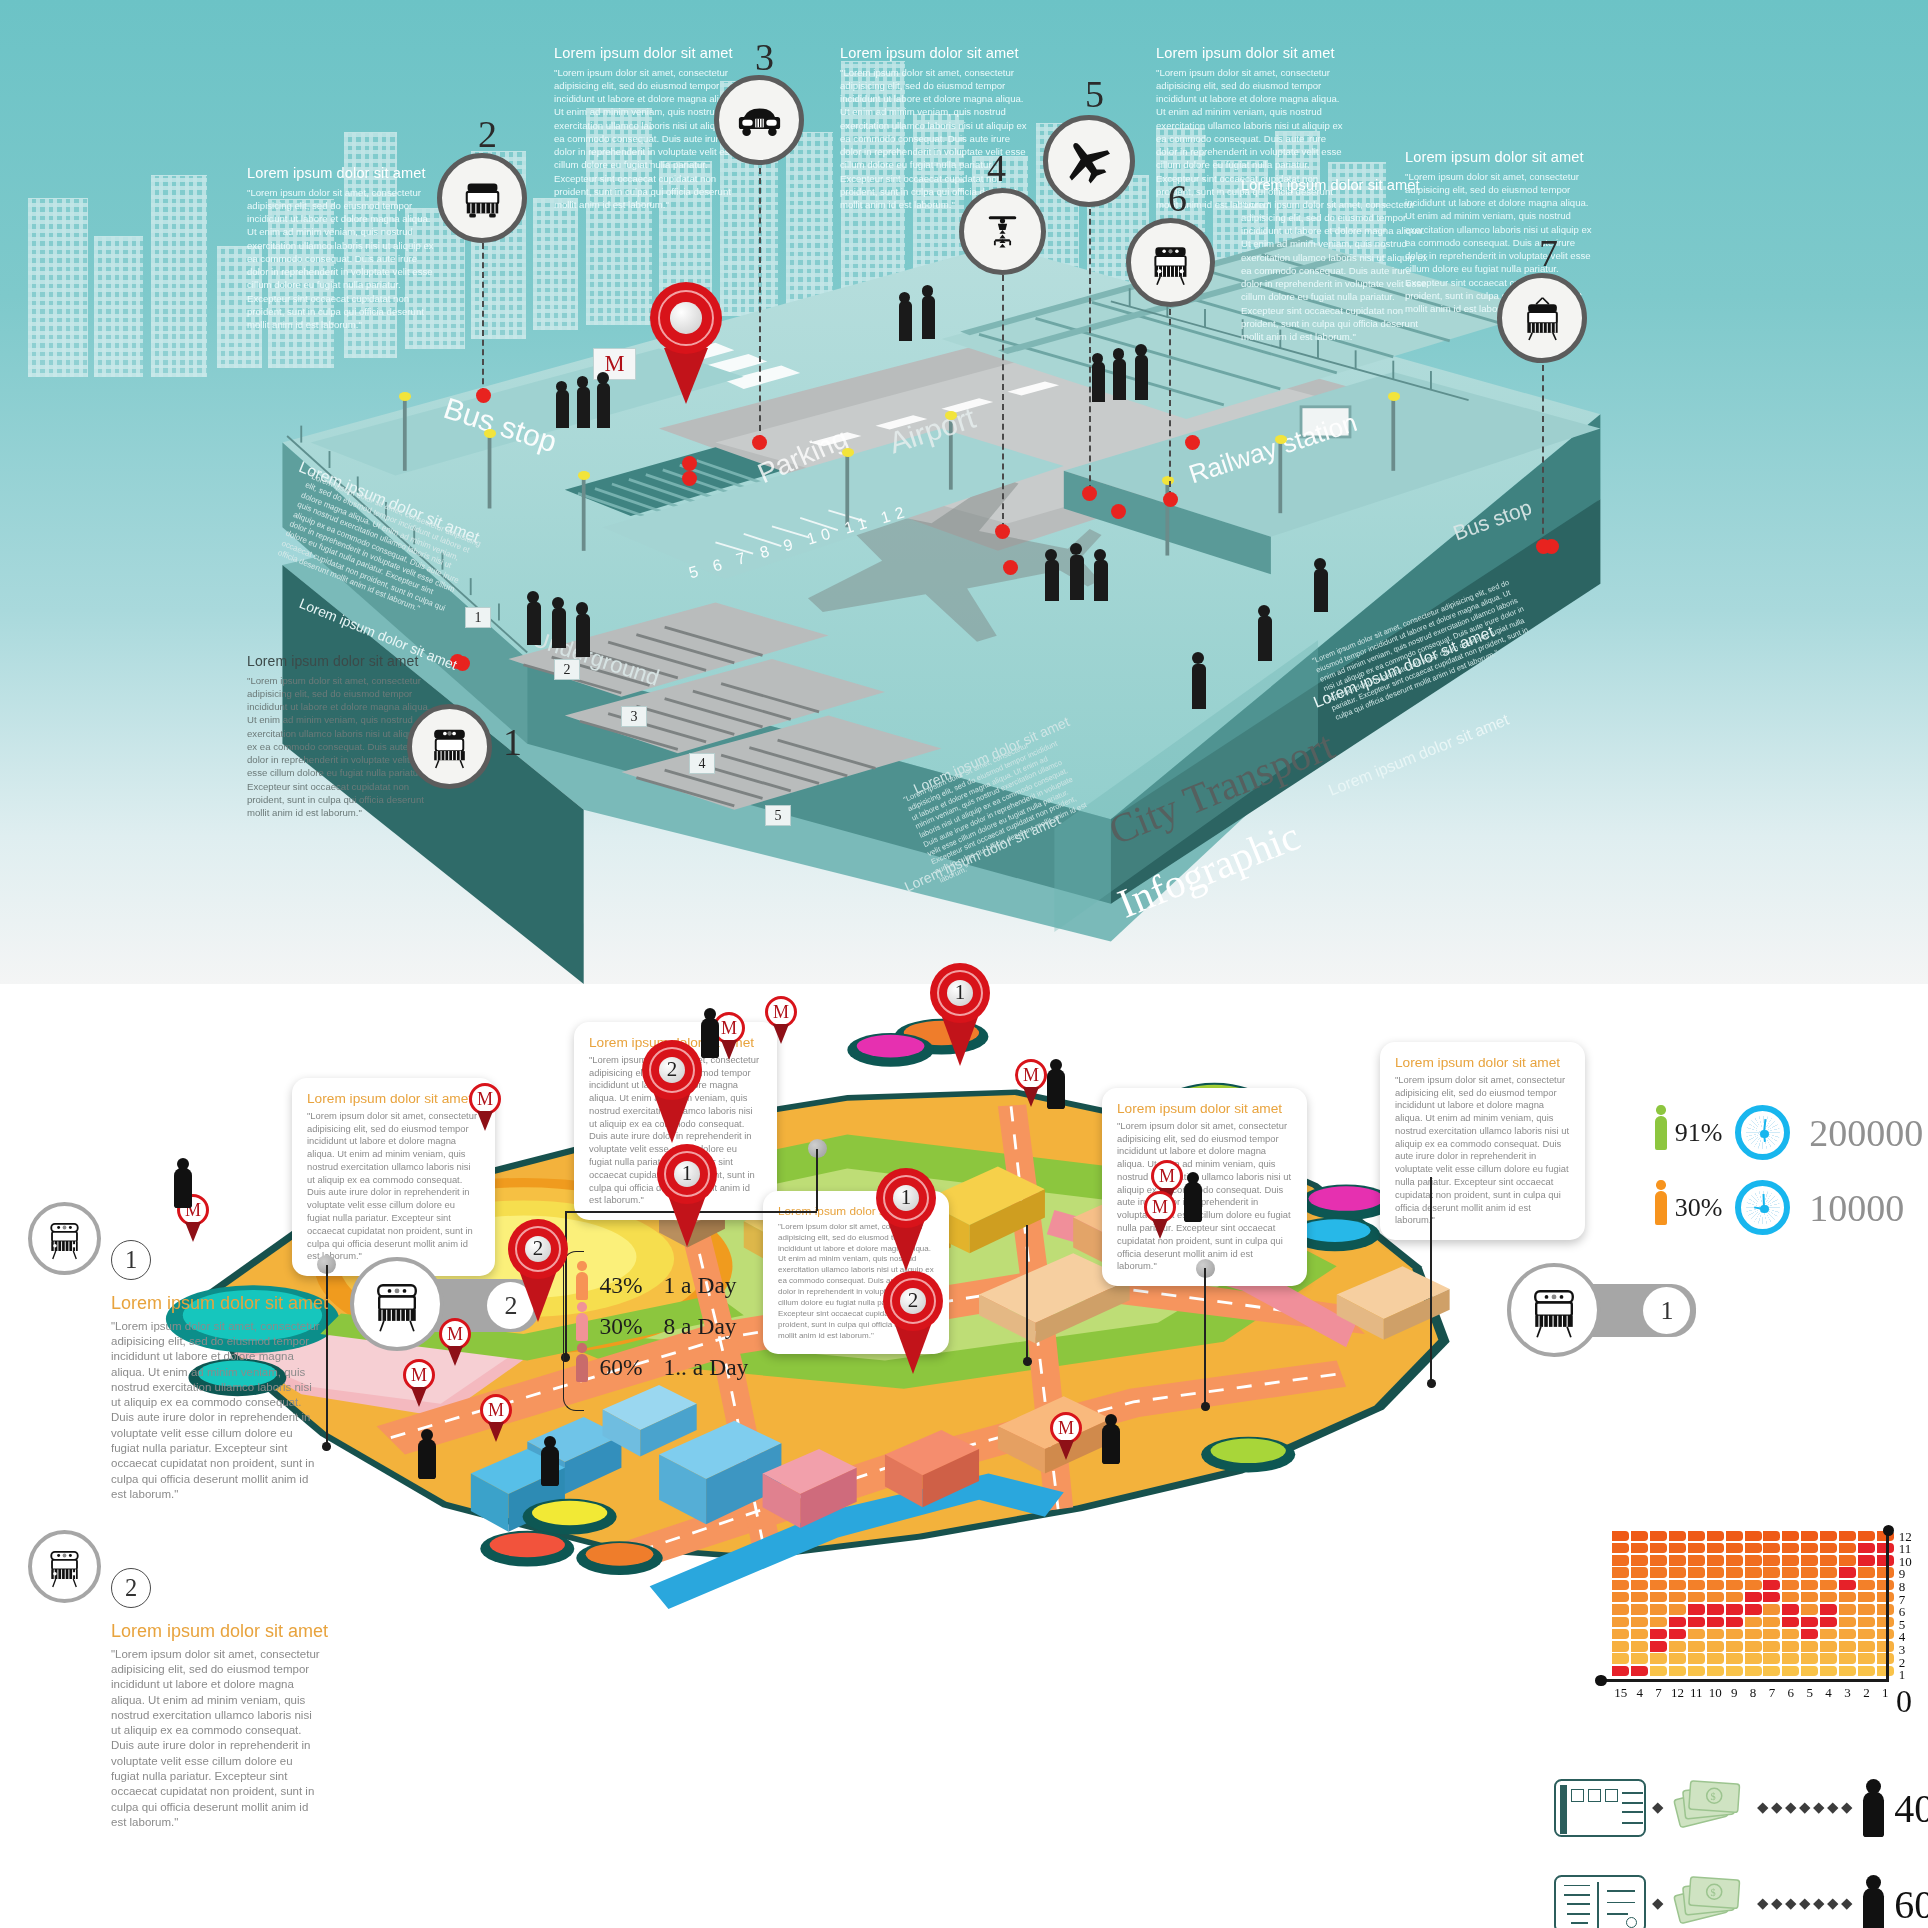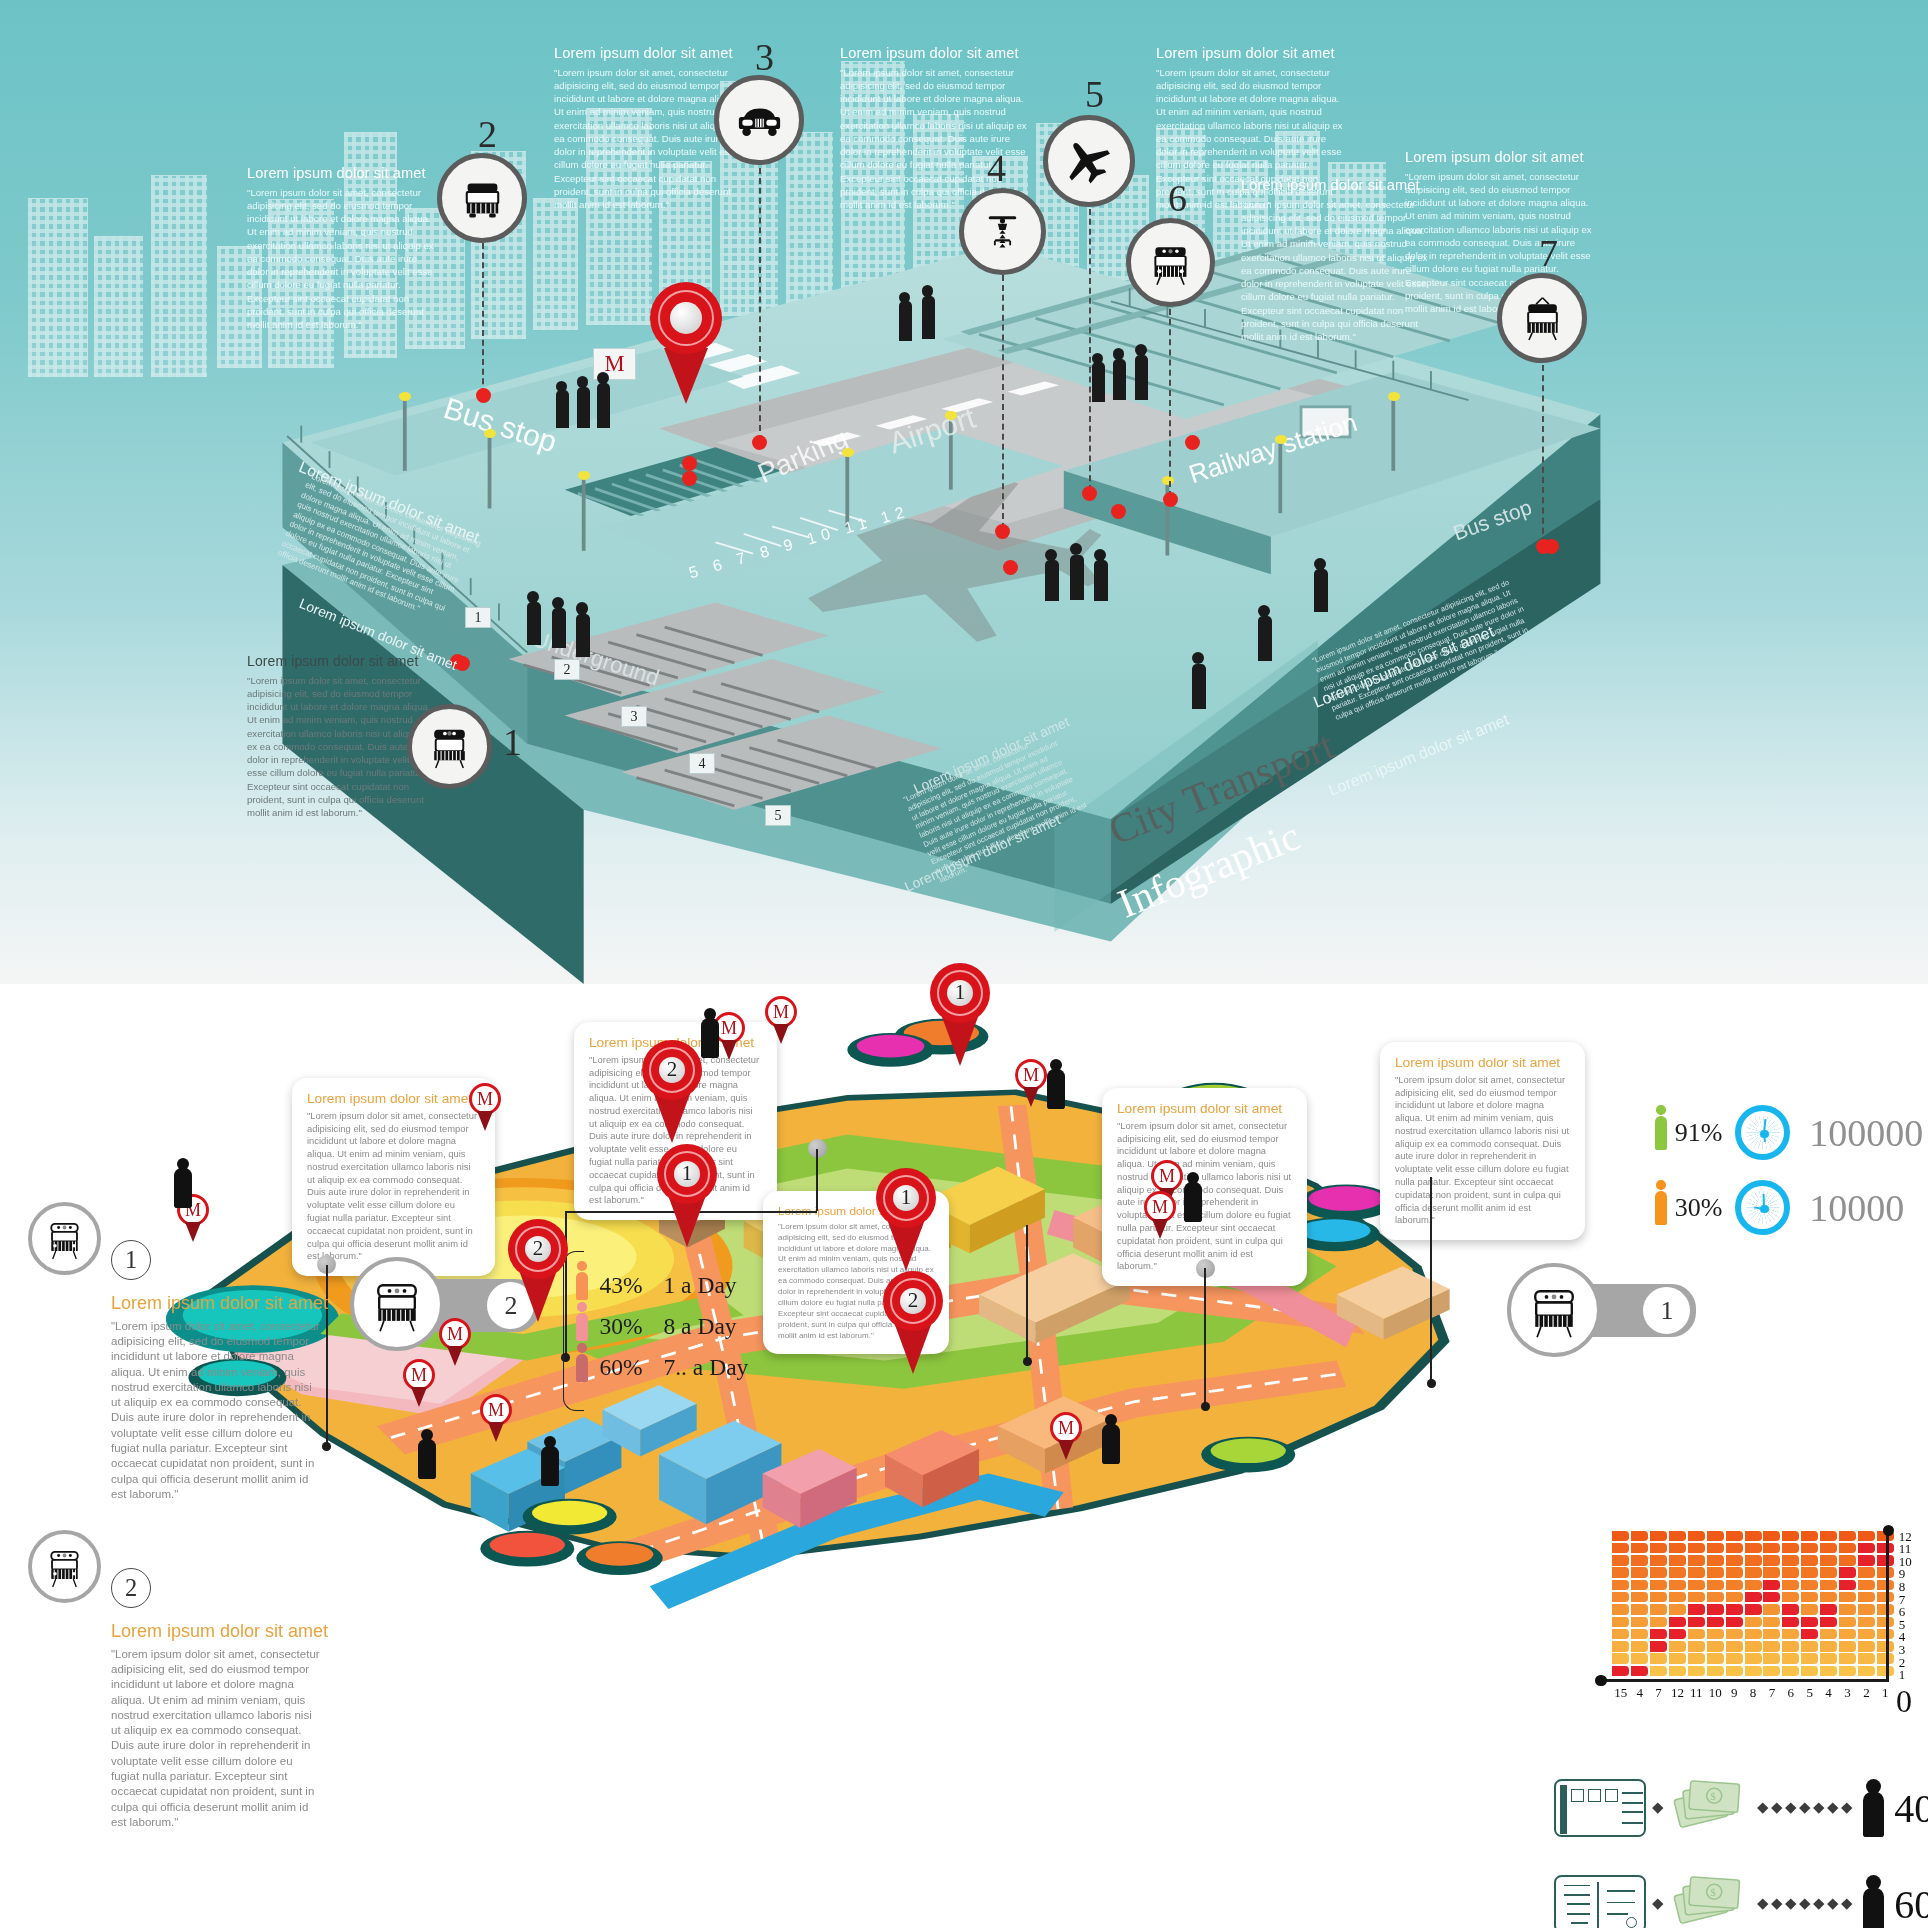--- a/index.html
+++ b/index.html
@@ -819,21 +819,21 @@
       <span class="lbl">1 a Day</span>
     </div>
     <div class="dayrow">
       <span class="figbody" style="height:28px;background:#f19397;"></span>
       <span class="pct">30%</span>
       <span class="lbl">8 a Day</span>
     </div>
     <div class="dayrow">
       <span class="figbody" style="height:28px;background:#c96b6b;"></span>
       <span class="pct">60%</span>
-      <span class="lbl">7.. a Day</span>
+      <span class="lbl">1.. a Day</span>
     </div>
   </div>
 
   <div style="position:absolute;left:563px;top:267px;width:21px;height:160px;border-left:1.9px solid #222;border-top:1.9px solid #222;border-bottom:1.9px solid #222;border-radius:13px 0 0 13px;"></div>
 
   <div class="gbadge" style="left:28px;top:1202px;top:218px;left:28px;width:73px;height:73px;">
     <svg width="47" height="47" viewBox="0 0 64 64" aria-hidden="true">
       <rect x="14" y="12" width="36" height="11" rx="5" fill="none" stroke="#111" stroke-width="2.5"></rect>
       <rect x="15" y="23" width="34" height="13" rx="2" fill="#fff" stroke="#111" stroke-width="2.5"></rect>
       <rect x="14" y="36" width="36" height="13" fill="#111"></rect>
@@ -941,21 +941,21 @@
   </div>
 
   <div class="statrow" style="left:1655px;top:121px;">
     <span class="figbody" style="height:34px;background:#8dc63f;"></span>
     <span class="statpct">91%</span>
     <span class="clock">
       <span class="hand" style="left:50%;top:18%;width:2.4px;height:32%;transform-origin:bottom center;transform:rotate(6deg);"></span>
       <span class="hand" style="left:50%;top:50%;width:2.4px;height:22%;transform-origin:top center;transform:rotate(-6deg);"></span>
       <span class="hand" style="left:44%;top:44%;width:8.5px;height:8.5px;border-radius:50%;"></span>
     </span>
-    <span class="statnum">100000</span>
+    <span class="statnum">200000</span>
   </div>
   <div class="statrow" style="left:1655px;top:196px;">
     <span class="figbody" style="height:34px;background:#f7941e;"></span>
     <span class="statpct">30%</span>
     <span class="clock">
       <span class="hand" style="left:50%;top:18%;width:2.4px;height:32%;transform-origin:bottom center;transform:rotate(-2deg);"></span>
       <span class="hand" style="left:30%;top:50%;width:22%;height:2.4px;transform-origin:right center;transform:rotate(10deg);"></span>
       <span class="hand" style="left:44%;top:44%;width:8.5px;height:8.5px;border-radius:50%;"></span>
     </span>
     <span class="statnum">10000</span>

